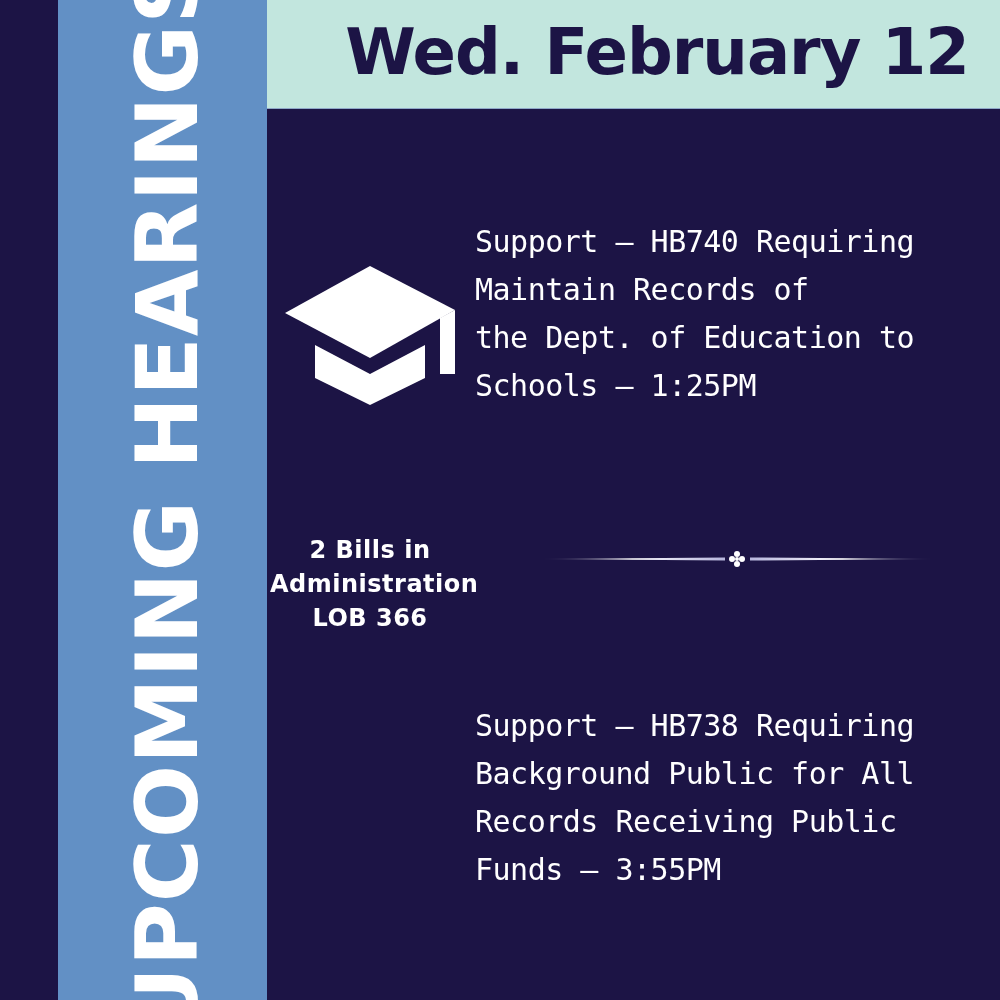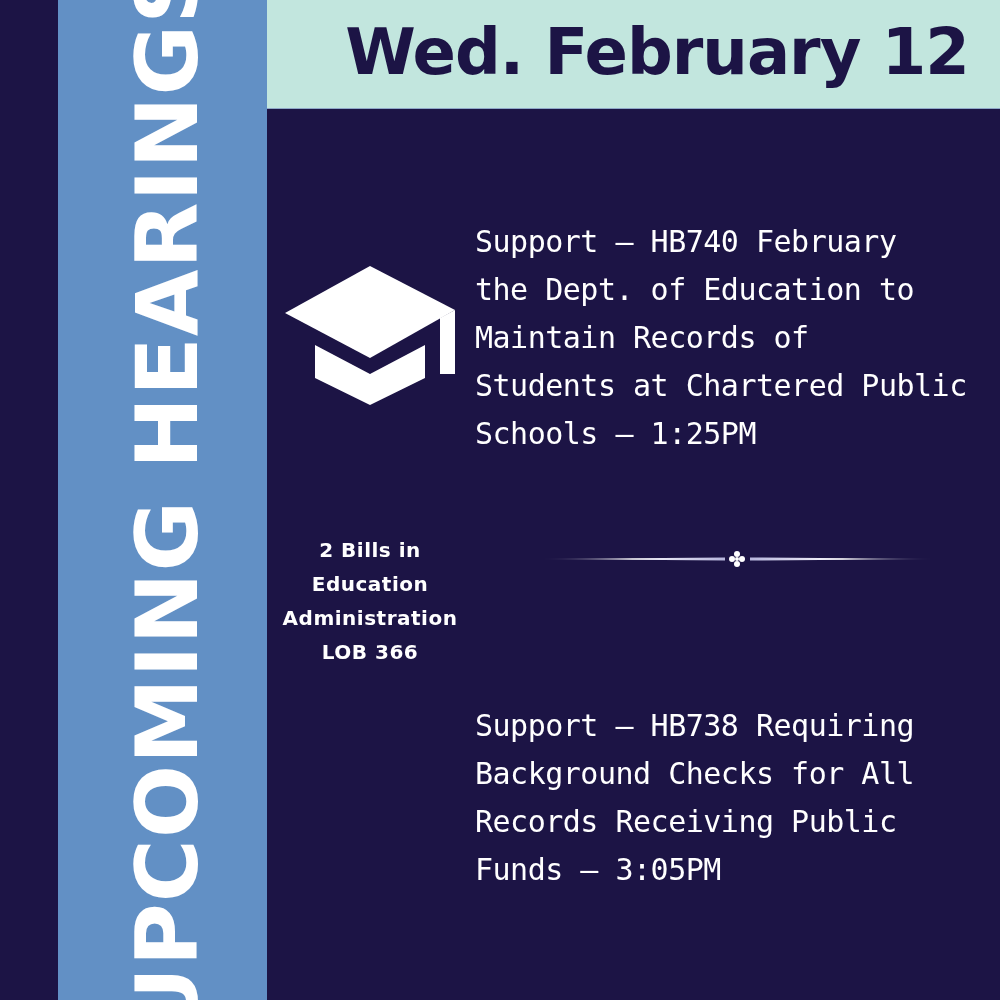--- a/index.html
+++ b/index.html
@@ -17,45 +17,44 @@
     position: absolute; left: 0; right: 0; top: 20px; text-align: center;
     font-family: "DejaVu Sans", sans-serif; font-weight: bold; font-size: 64px;
     color: #1c1445; letter-spacing: -1px; line-height: 1;
   }
   .cap-icon { position: absolute; left: 280px; top: 260px; width: 180px; height: 150px; }
   .hearing { position: absolute; left: 475px; color: #ffffff; font-family: "DejaVu Sans Mono", monospace; font-size: 30px; line-height: 48px; letter-spacing: -0.5px; }
   .hearing-1 { top: 218px; }
   .hearing-2 { top: 702px; }
   .hearing .line { display: block; white-space: nowrap; }
   .divider { position: absolute; left: 540px; top: 548px; width: 395px; height: 22px; }
-  .committee { position: absolute; left: 270px; top: 533px; width: 200px; text-align: center; color: #ffffff; font-family: "DejaVu Sans", sans-serif; font-weight: bold; font-size: 20px; line-height: 34px; letter-spacing: 0.5px; }
+  .committee { position: absolute; left: 270px; top: 533px; width: 200px; text-align: center; color: #ffffff; font-family: "DejaVu Sans", sans-serif; font-weight: bold; font-size: 24px; line-height: 34px; letter-spacing: 0.5px; }
   .committee span { display: block; white-space: nowrap; }
 </style>
 </head>
 <body>
 
 <div class="side-band">
 </div>
 <div class="vertical-title">UPCOMING HEARINGS</div>
 
 <div class="header-bar">
   <div class="header-date">Wed. February 12</div>
 </div>
 
 <svg class="cap-icon" viewBox="280 260 180 150" xmlns="http://www.w3.org/2000/svg">
   <polygon points="370,266 455,310 370,358 285,313" fill="#ffffff"></polygon>
   <polygon points="440,318 455,310 455,374 440,374" fill="#ffffff"></polygon>
   <polygon points="315,345 370,374 425,345 425,378 370,405 315,378" fill="#ffffff"></polygon>
 </svg>
 
 <div class="hearing hearing-1">
-  <span class="line">Support – HB740 February</span>
+  <span class="line">Support – HB740 Requiring</span>
+  <span class="line">Maintain Records of</span>
   <span class="line">the Dept. of Education to</span>
-  <span class="line">Maintain Records of</span>
-  <span class="line">Students at Chartered Public</span>
   <span class="line">Schools – 1:25PM</span>
 </div>
 
 <svg class="divider" viewBox="0 0 395 22" xmlns="http://www.w3.org/2000/svg">
   <defs>
     <linearGradient id="lg" x1="0" x2="1" y1="0" y2="0">
       <stop offset="0" stop-color="#ffffff" stop-opacity="0"></stop>
       <stop offset="0.5" stop-color="#ffffff" stop-opacity="1"></stop>
       <stop offset="1" stop-color="#c9c9ee" stop-opacity="0.9"></stop>
     </linearGradient>
@@ -71,23 +70,22 @@
     <circle cx="0" cy="-5" r="3"></circle>
     <circle cx="0" cy="5" r="3"></circle>
     <circle cx="-5" cy="0" r="3"></circle>
     <circle cx="5" cy="0" r="3"></circle>
     <circle cx="0" cy="0" r="2"></circle>
   </g>
 </svg>
 
 <div class="committee">
   <span>2 Bills in</span>
-  <span>Education</span>
   <span>Administration</span>
   <span>LOB 366</span>
 </div>
 
 <div class="hearing hearing-2">
   <span class="line">Support – HB738 Requiring</span>
-  <span class="line">Background Checks for All</span>
+  <span class="line">Background Public for All</span>
   <span class="line">Records Receiving Public</span>
-  <span class="line">Funds – 3:05PM</span>
+  <span class="line">Funds – 3:55PM</span>
 </div>
 
 </body></html>

